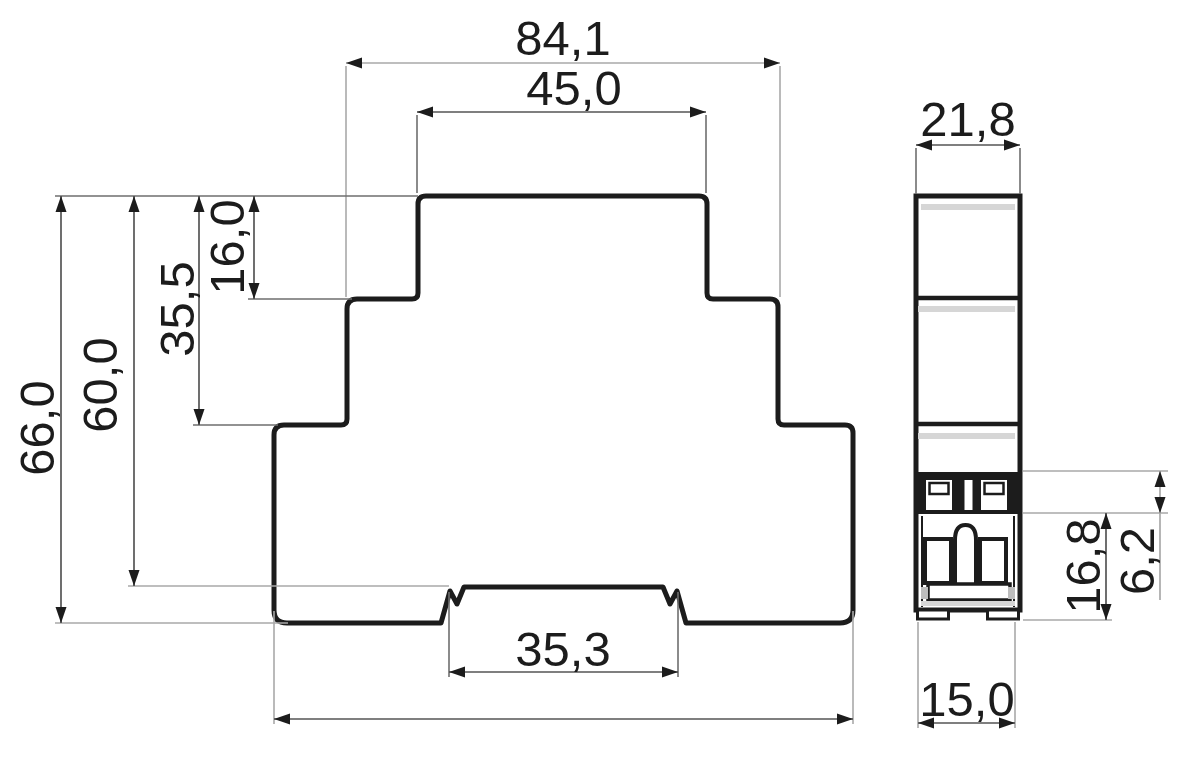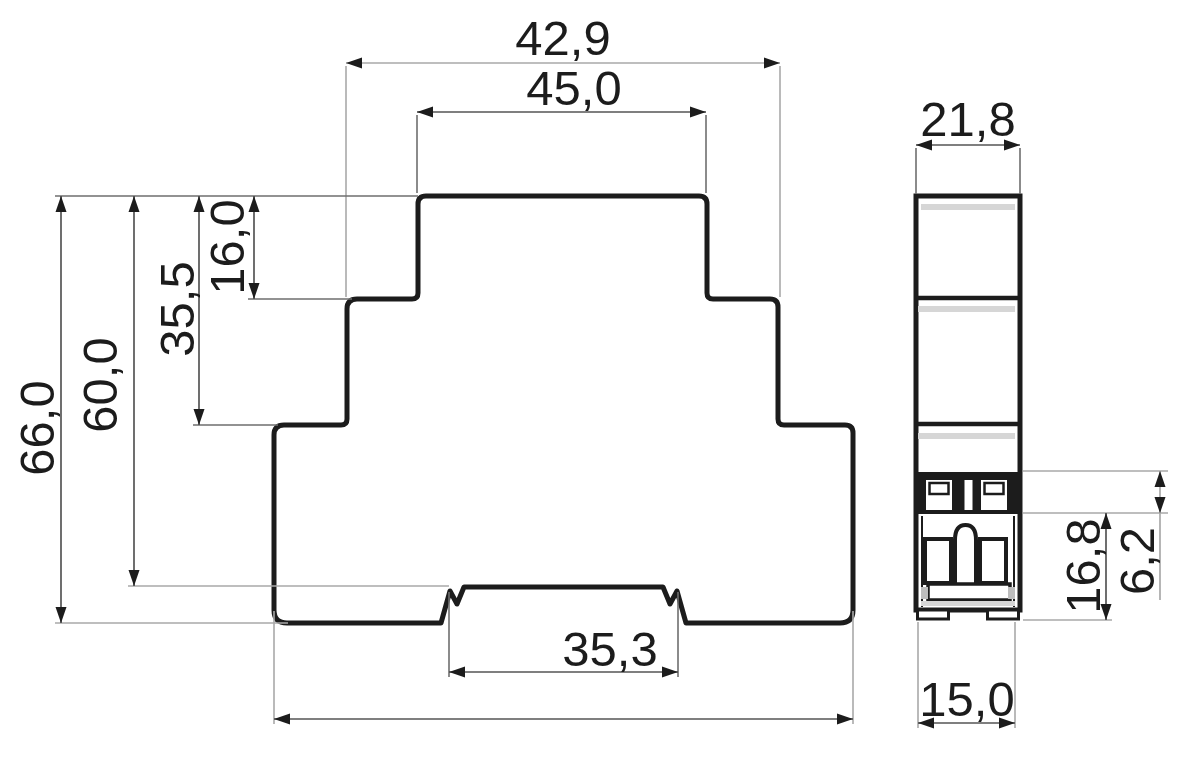--- a/index.html
+++ b/index.html
@@ -153,25 +153,25 @@
     <polygon points="0,0 -5.5,-16 5.5,-16" transform="translate(1160,513)"></polygon>
 
     <polygon points="0,0 -5.5,16 5.5,16" transform="translate(1106,513)"></polygon>
     <polygon points="0,0 -5.5,-16 5.5,-16" transform="translate(1106,620)"></polygon>
 
     <polygon points="0,0 16,-5.5 16,5.5" transform="translate(918,723)"></polygon>
     <polygon points="0,0 -16,-5.5 -16,5.5" transform="translate(1015,723)"></polygon>
   </g>
 </svg>
 
-  <div class="dim" style="left:563px;top:38px;">42,9</div>
+  <div class="dim" style="left:563px;top:38px;">84,1</div>
   <div class="dim" style="left:574px;top:88px;">45,0</div>
   <div class="dim rot" style="left:227px;top:247px;">16,0</div>
   <div class="dim rot" style="left:177px;top:309px;">35,5</div>
   <div class="dim rot" style="left:100px;top:385px;">60,0</div>
   <div class="dim rot" style="left:37px;top:428px;">66,0</div>
-  <div class="dim" style="left:563px;top:649px;margin-left:47px;">35,3</div>
+  <div class="dim" style="left:563px;top:649px;">35,3</div>
   <div class="dim" style="left:968px;top:119px;">21,8</div>
   <div class="dim rot" style="left:1083px;top:566px;">16,8</div>
   <div class="dim rot" style="left:1137px;top:561px;">6,2</div>
   <div class="dim" style="left:967px;top:699px;">15,0</div>
 
 </div>
 
 </body></html>

